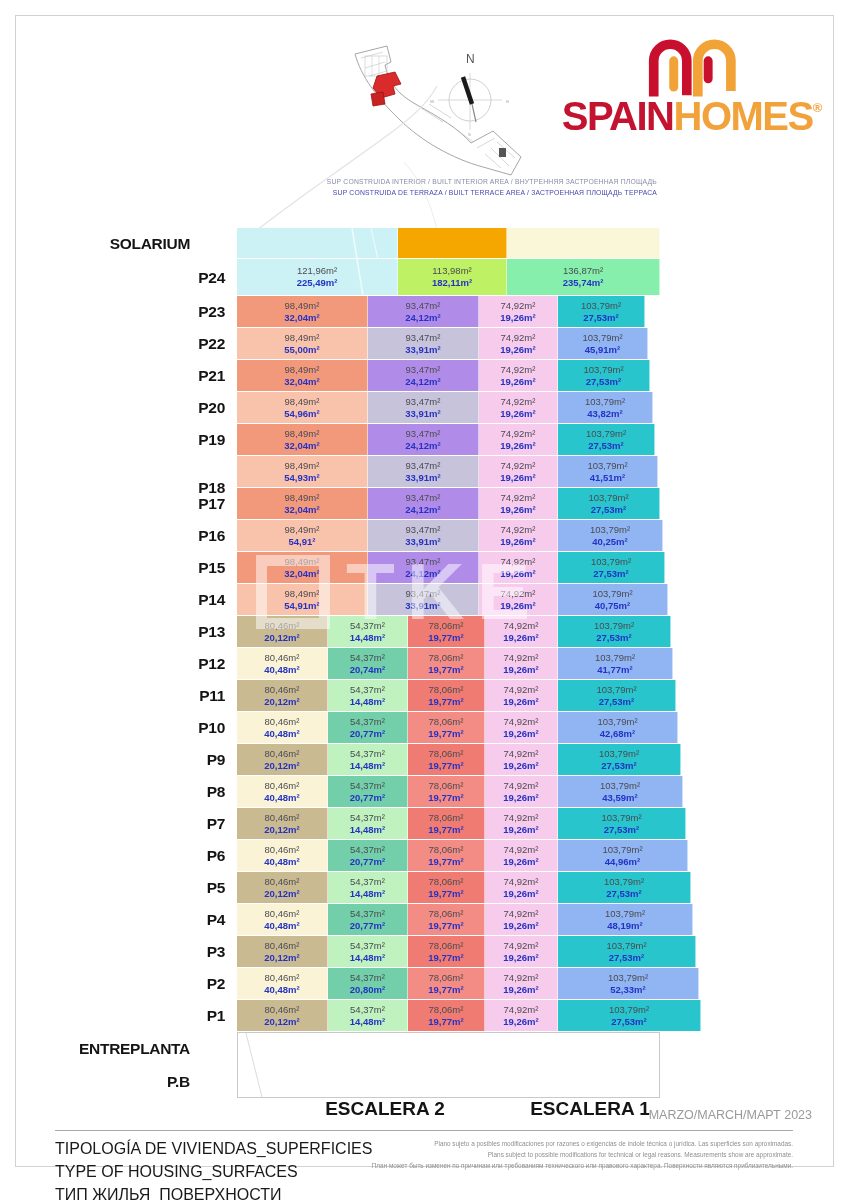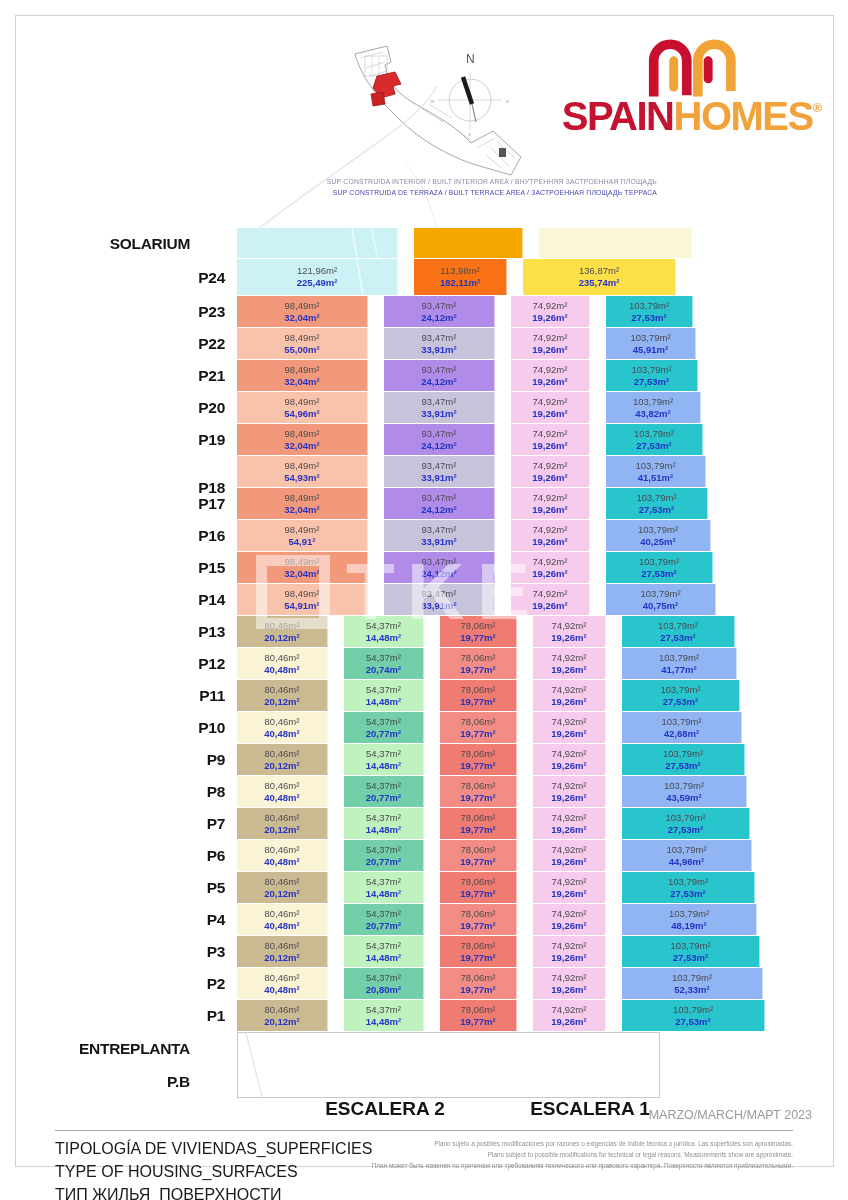--- a/index.html
+++ b/index.html
@@ -23,21 +23,21 @@
 
   
   #compass{position:absolute;left:420px;top:46px;}
 
   
   #siteplan{position:absolute;left:325px;top:42px;}
   #bigcurve{position:absolute;left:0;top:0;width:848px;height:1200px;pointer-events:none;}
 
   
   #floor-table{position:absolute;left:0;top:228px;width:848px;height:804px;}
-  .trow{position:absolute;left:237px;display:flex;border-bottom:1px solid #fff;box-sizing:border-box;gap:16px;}
+  .trow{position:absolute;left:237px;display:flex;border-bottom:1px solid #fff;box-sizing:border-box;}
   .tcell{height:100%;box-sizing:border-box;border-right:1px solid rgba(255,255,255,.55);
          display:flex;flex-direction:column;align-items:center;justify-content:center;line-height:1.25;}
   .v-top{font-size:9.5px;color:#4b4b52;}
   .v-bot{font-size:9.5px;color:#2533c4;font-weight:bold;}
   .flabel{position:absolute;left:40px;text-align:right;font-weight:bold;color:#141414;
           font-size:15.5px;letter-spacing:-.3px;}
 
   
   .emptybox{position:absolute;left:237px;width:423px;box-sizing:border-box;background:#fff;
             border:1px solid #c9c9c9;}
@@ -121,25 +121,25 @@
       <div class="trow" style="top: 0px; height: 31px;">
         <div class="tcell" style="width: 161px; background: rgb(205, 242, 245);"></div>
         <div class="tcell" style="width: 109px; background: rgb(245, 167, 0);"></div>
         <div class="tcell" style="width: 153px; background: rgb(250, 246, 216);"></div>
       </div>
       <div class="trow" style="top: 31px; height: 37px;">
         <div class="tcell" style="width: 161px; background: rgb(205, 242, 245);">
           <div class="v-top">121,96m²</div>
           <div class="v-bot">225,49m²</div>
         </div>
-        <div class="tcell" style="width: 93px; background: #f97316;">
+        <div class="tcell" style="width: 109px; background: #bef264;">
           <div class="v-top">113,98m²</div>
           <div class="v-bot">182,11m²</div>
         </div>
-        <div class="tcell" style="width: 153px; background: #fde047;">
+        <div class="tcell" style="width: 153px; background: #86efac;">
           <div class="v-top">136,87m²</div>
           <div class="v-bot">235,74m²</div>
         </div>
       </div>
       <div class="flabel" style="top: 31px; width: 185px; line-height: 37px;">P24</div>
       <div class="trow" style="top: 68px; height: 32px;">
         <div class="tcell" style="width: 131px; background: rgb(242, 153, 124);">
           <div class="v-top">98,49m²</div>
           <div class="v-bot">32,04m²</div>
         </div>

